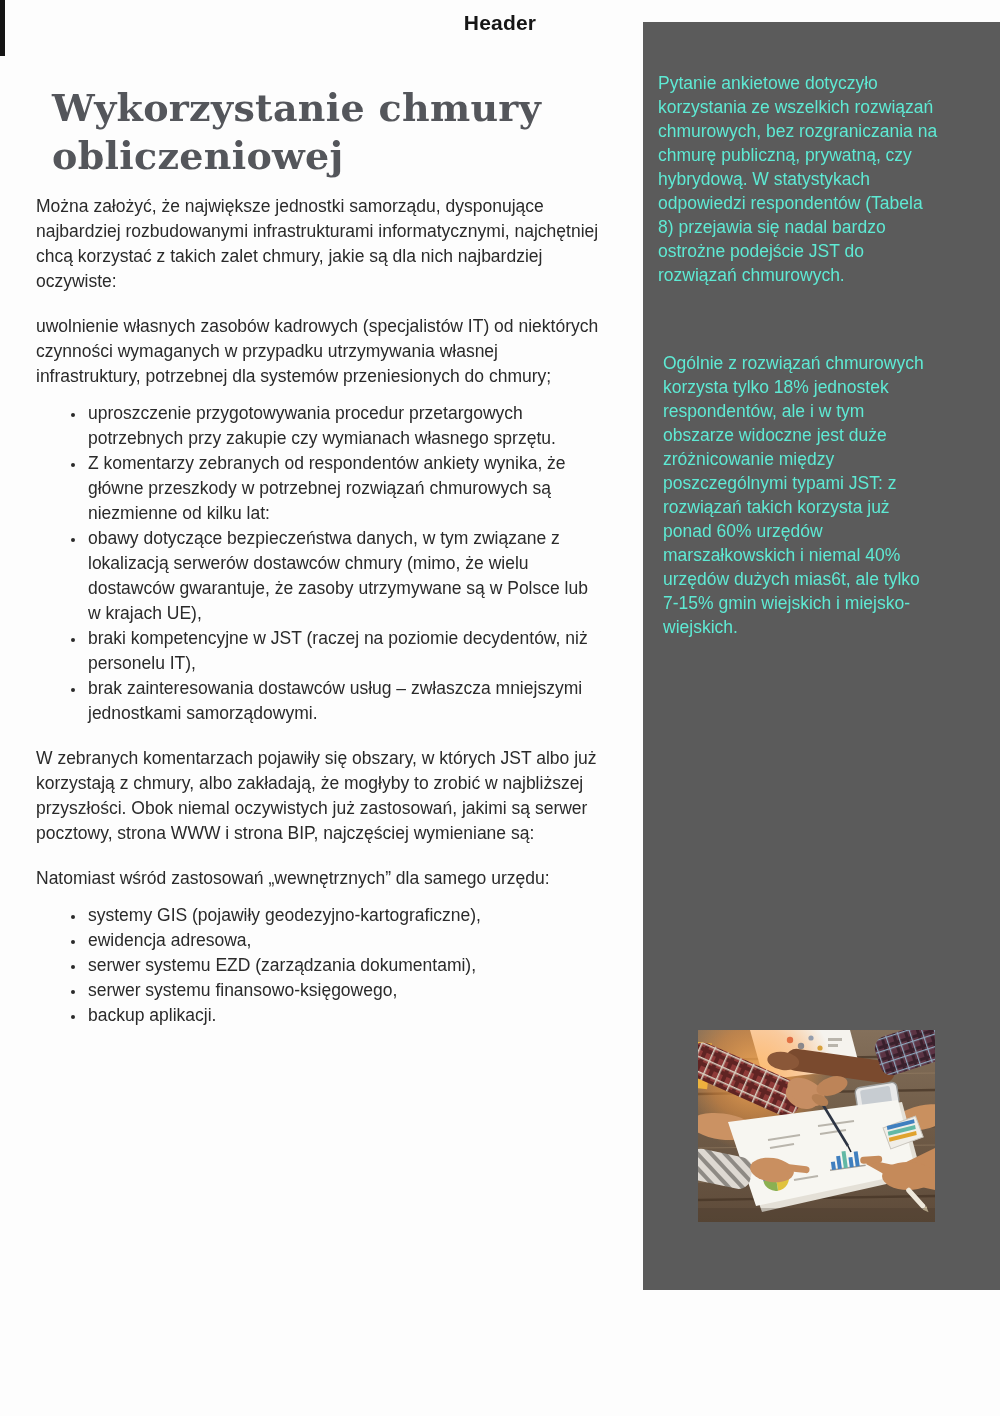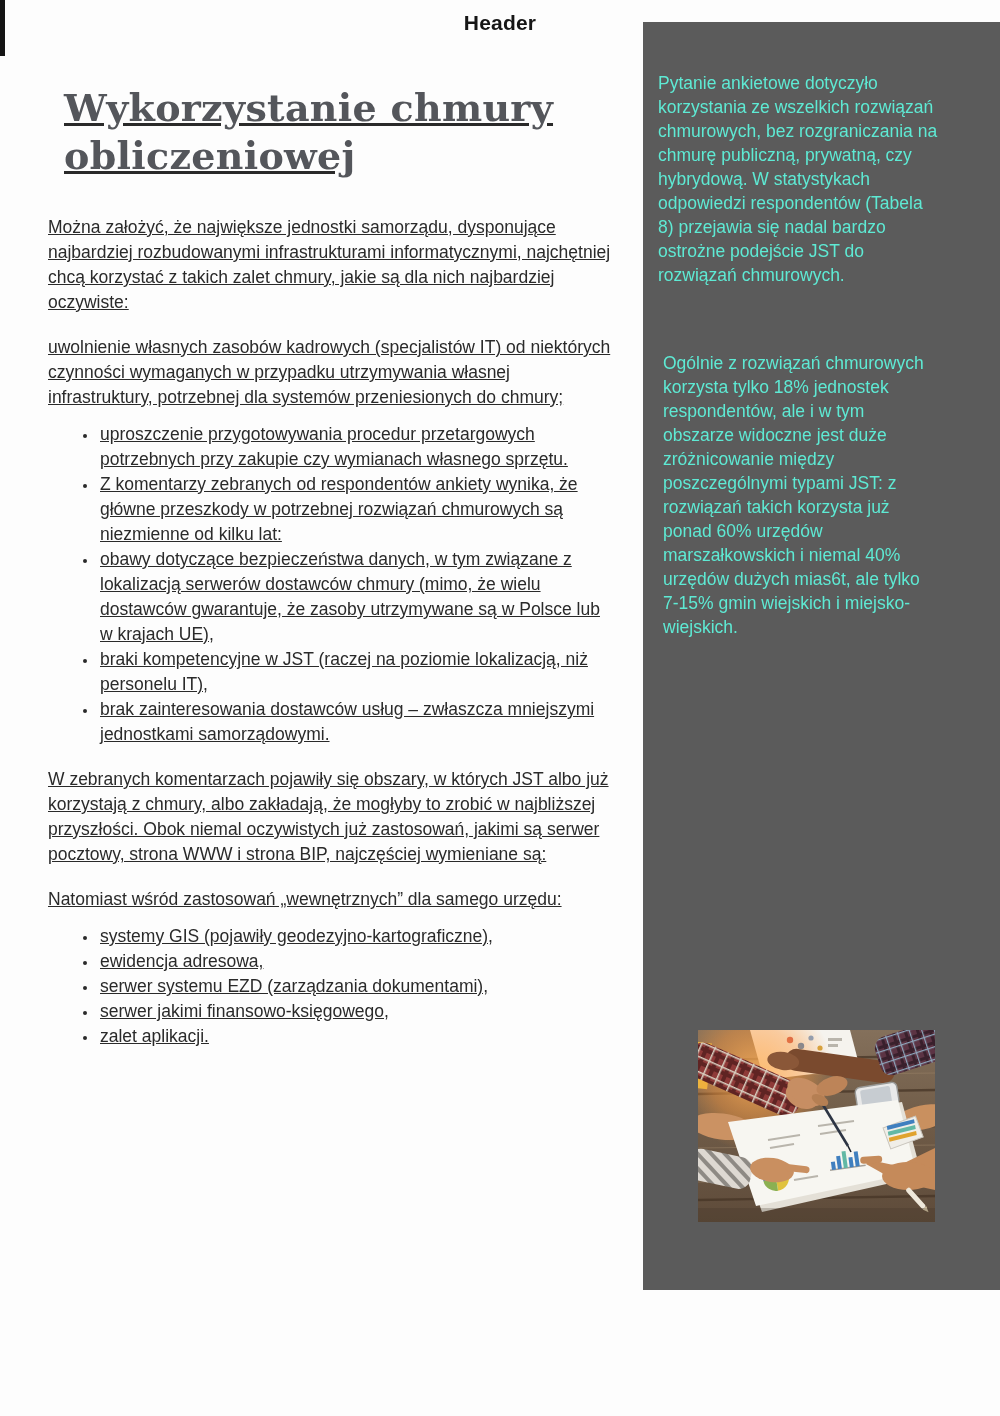--- a/index.html
+++ b/index.html
@@ -7,30 +7,30 @@
     position:relative; width:1000px; height:1416px; background:#fdfdfd;
     font-family:"Liberation Sans", sans-serif; overflow:hidden;
     -webkit-font-smoothing:antialiased;
   }
   .corner-mark { position:absolute; left:0; top:0; width:5px; height:56px; background:#141414; }
   .page-header {
     position:absolute; top:11px; left:0; width:1000px; text-align:center;
     font-size:21px; font-weight:bold; color:#161616; letter-spacing:.2px;
   }
   .main-col {
-    position:absolute; left:48px; top:0; width:564px;
-    color:#2a2a2a; font-size:17.5px; line-height:25px;text-decoration:underline;
+    position:absolute; left:36px; top:0; width:564px;
+    color:#2a2a2a; font-size:17.5px; line-height:25px;
   }
   .article-title {
     margin:84px 0 0 16px;
     font-family:"DejaVu Serif", serif; font-weight:700;
     font-size:38px; line-height:48px; color:#54565b; letter-spacing:.3px;
   }
   .main-col p { margin:20px 0 0 0; }
-  .main-col p.intro { margin-top:35px; }
+  .main-col p.intro { margin-top:14px; }
   .main-col ul { margin:12px 0 0 0; padding:0 0 0 50px; }
   .main-col li { margin:0; padding-left:2px; }
   .main-col li::marker { font-size:.82em; }
   .sidebar {
     position:absolute; left:643px; top:0; width:357px; height:1268px;
     background:#5b5b5b; color:#5eead4; font-size:17.5px; line-height:24px;margin-top:22px;
   }
   .sidebar .note { margin:0; padding:0 58px 0 15px; }
   .sidebar .note-1 { padding-top:49px; }
   .sidebar .note-2 { margin-top:64px; padding-left:20px; padding-right:62px; }
@@ -53,35 +53,35 @@
     <h1 class="article-title">Wykorzystanie chmury obliczeniowej</h1>
 
     <p class="intro">Można założyć, że największe jednostki samorządu, dysponujące najbardziej rozbudowanymi infrastrukturami informatycznymi, najchętniej chcą korzystać z takich zalet chmury, jakie są dla nich najbardziej oczywiste:</p>
 
     <p>uwolnienie własnych zasobów kadrowych (specjalistów IT) od niektórych czynności wymaganych w przypadku utrzymywania własnej infrastruktury, potrzebnej dla systemów przeniesionych do chmury;</p>
 
     <ul>
       <li>uproszczenie przygotowywania procedur przetargowych potrzebnych przy zakupie czy wymianach własnego sprzętu.</li>
       <li>Z komentarzy zebranych od respondentów ankiety wynika, że główne przeszkody w potrzebnej rozwiązań chmurowych są niezmienne od kilku lat:</li>
       <li>obawy dotyczące bezpieczeństwa danych, w tym związane z lokalizacją serwerów dostawców chmury (mimo, że wielu dostawców gwarantuje, że zasoby utrzymywane są w Polsce lub w krajach UE),</li>
-      <li>braki kompetencyjne w JST (raczej na poziomie lokalizacją, niż personelu IT),</li>
+      <li>braki kompetencyjne w JST (raczej na poziomie decydentów, niż personelu IT),</li>
       <li>brak zainteresowania dostawców usług – zwłaszcza mniejszymi jednostkami samorządowymi.</li>
     </ul>
 
     <p>W zebranych komentarzach pojawiły się obszary, w których JST albo już korzystają z chmury, albo zakładają, że mogłyby to zrobić w najbliższej przyszłości. Obok niemal oczywistych już zastosowań, jakimi są serwer pocztowy, strona WWW i strona BIP, najczęściej wymieniane są:</p>
 
 
     <p>Natomiast wśród zastosowań „wewnętrznych” dla  samego urzędu:</p>
 
     <ul>
       <li>systemy GIS (pojawiły geodezyjno-kartograficzne),</li>
       <li>ewidencja adresowa,</li>
       <li>serwer systemu EZD (zarządzania dokumentami),</li>
-      <li>serwer jakimi finansowo-księgowego,</li>
-      <li>zalet aplikacji.</li>
+      <li>serwer systemu finansowo-księgowego,</li>
+      <li>backup aplikacji.</li>
     </ul>
   </div>
 
   <div class="sidebar">
     <p class="note note-1">Pytanie ankietowe dotyczyło korzystania ze wszelkich rozwiązań chmurowych, bez rozgraniczania na chmurę publiczną, prywatną, czy hybrydową.  W statystykach odpowiedzi respondentów (Tabela 8) przejawia się nadal bardzo ostrożne podejście JST do rozwiązań chmurowych.</p>
     <p class="note note-2">Ogólnie z rozwiązań chmurowych korzysta tylko 18% jednostek respondentów, ale i w tym obszarze widoczne jest duże zróżnicowanie między poszczególnymi typami JST: z rozwiązań takich korzysta już ponad 60% urzędów marszałkowskich i niemal 40% urzędów dużych mias6t, ale tylko 7-15% gmin wiejskich i miejsko-wiejskich.</p>
 
     <div class="photo">
       <svg width="237" height="192" viewBox="0 0 237 192" xmlns="http://www.w3.org/2000/svg">
         <defs>

